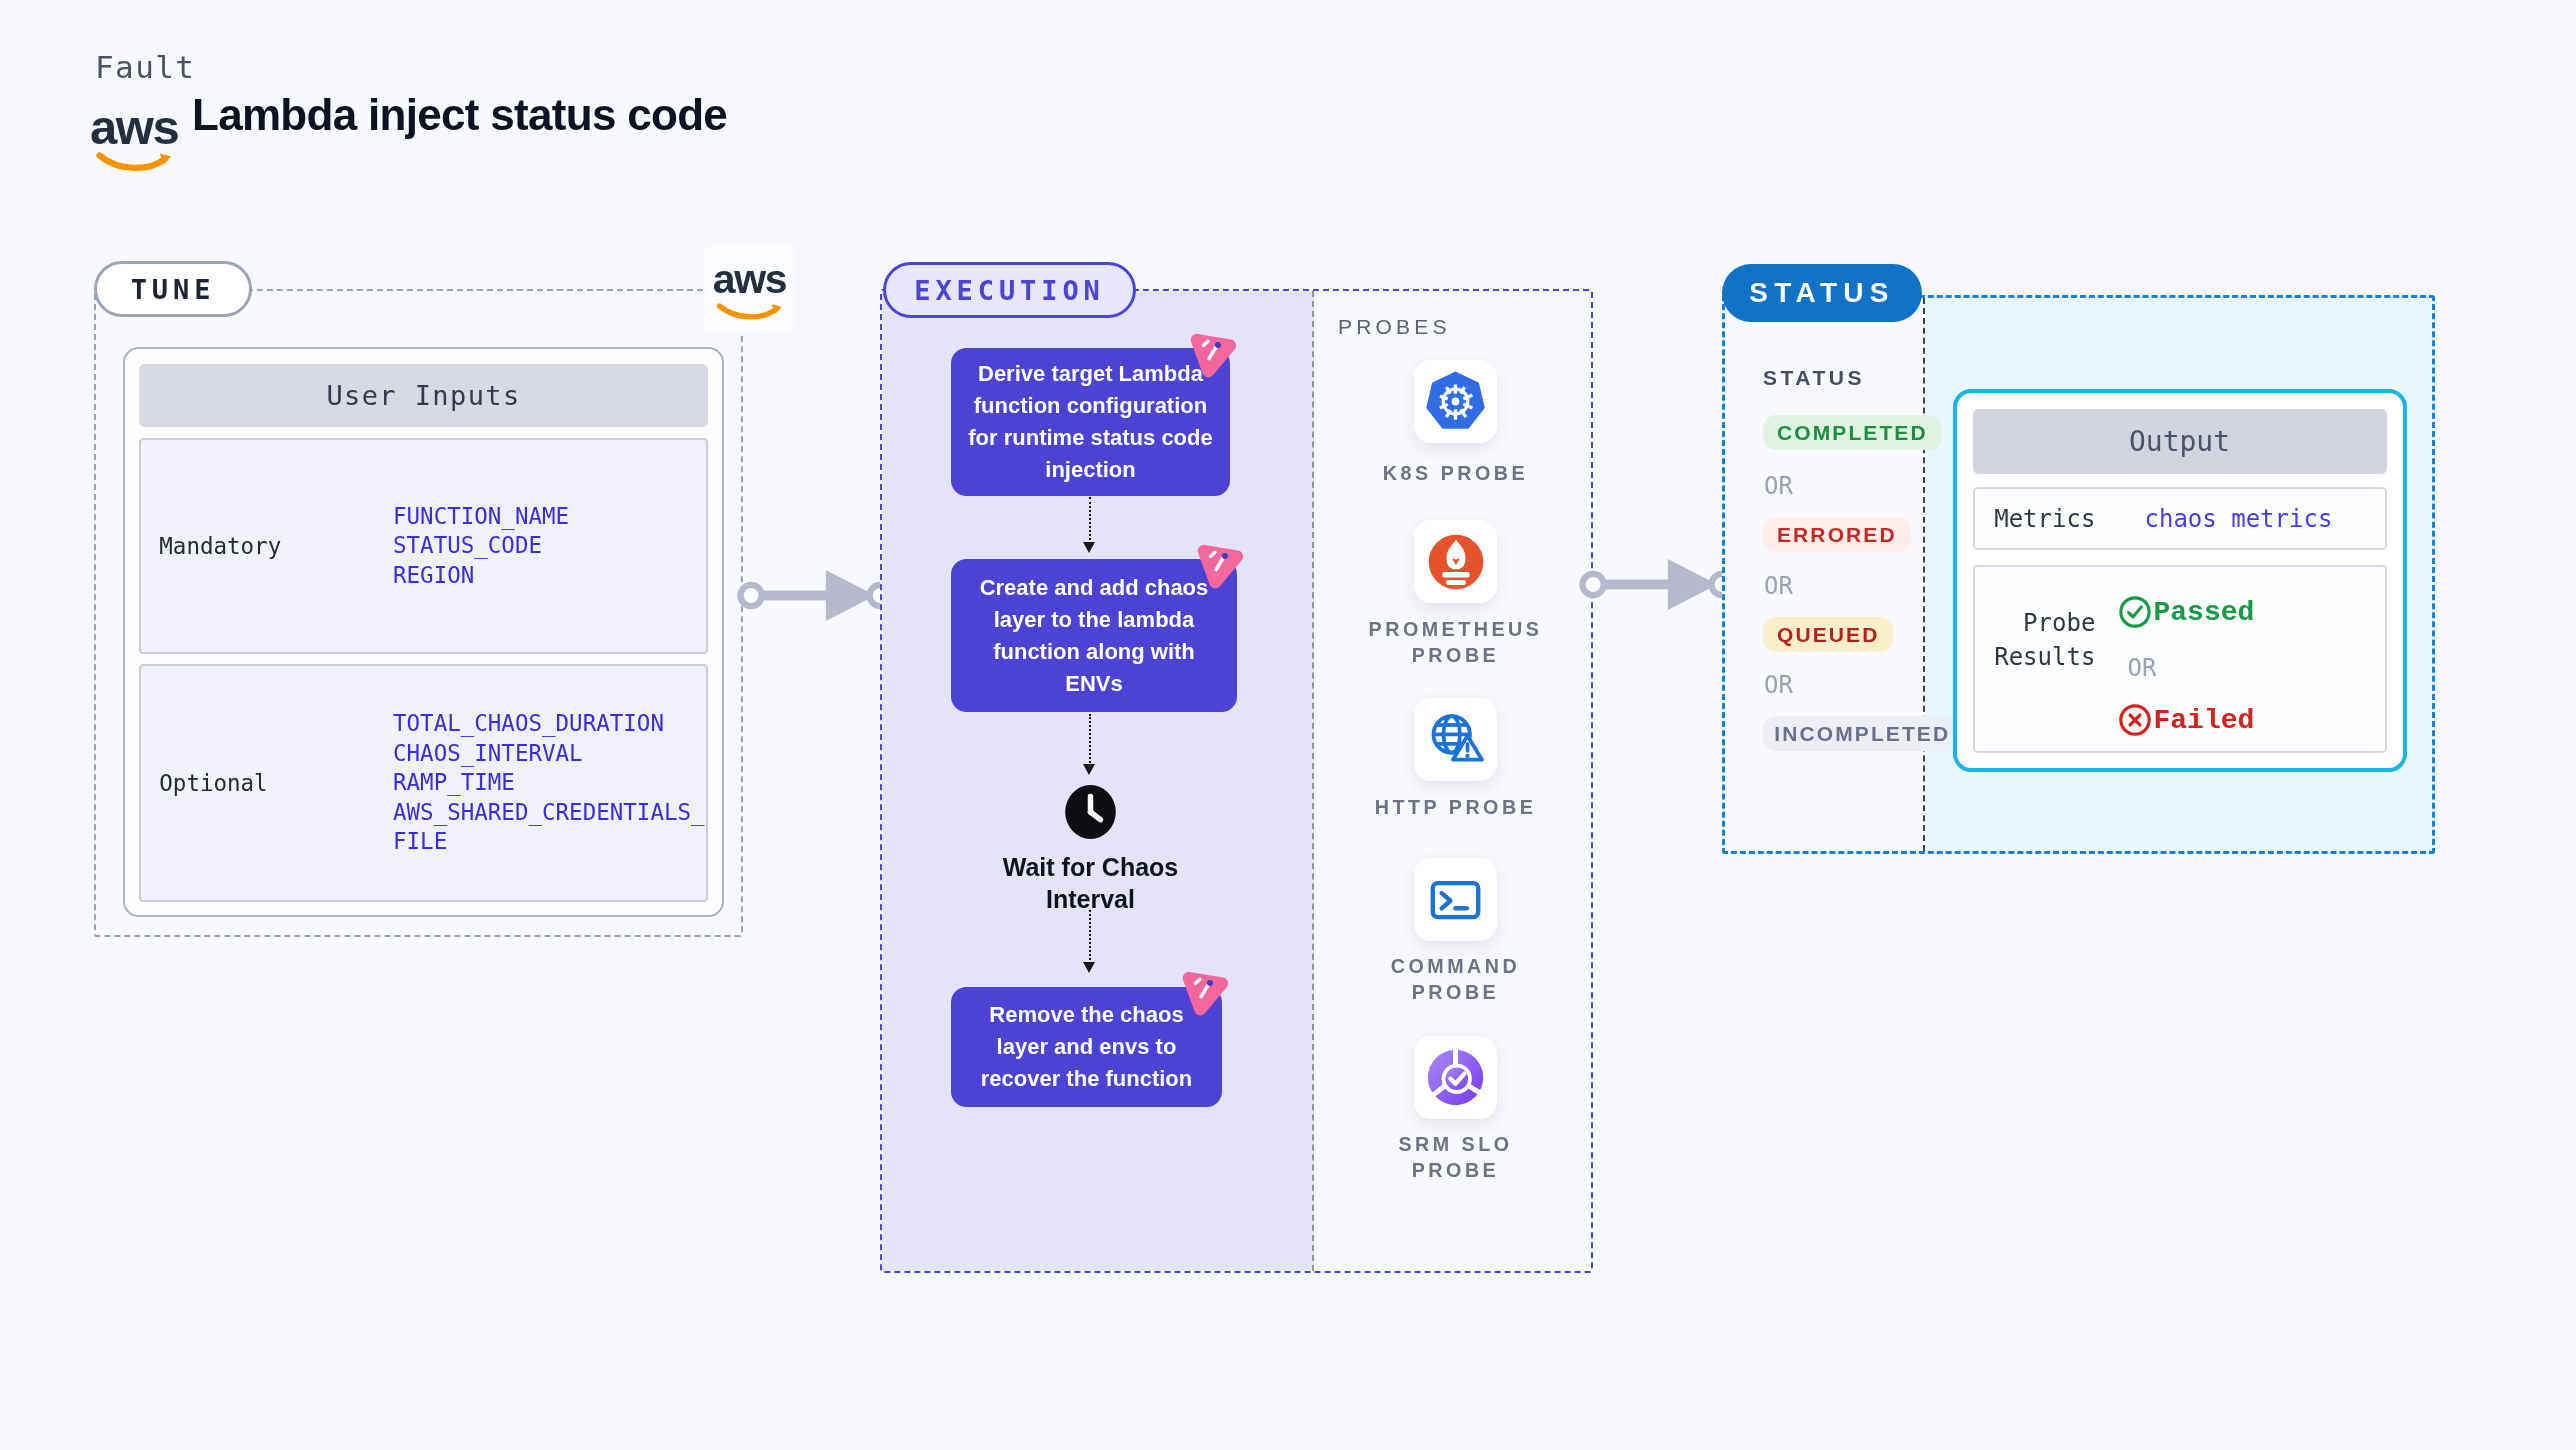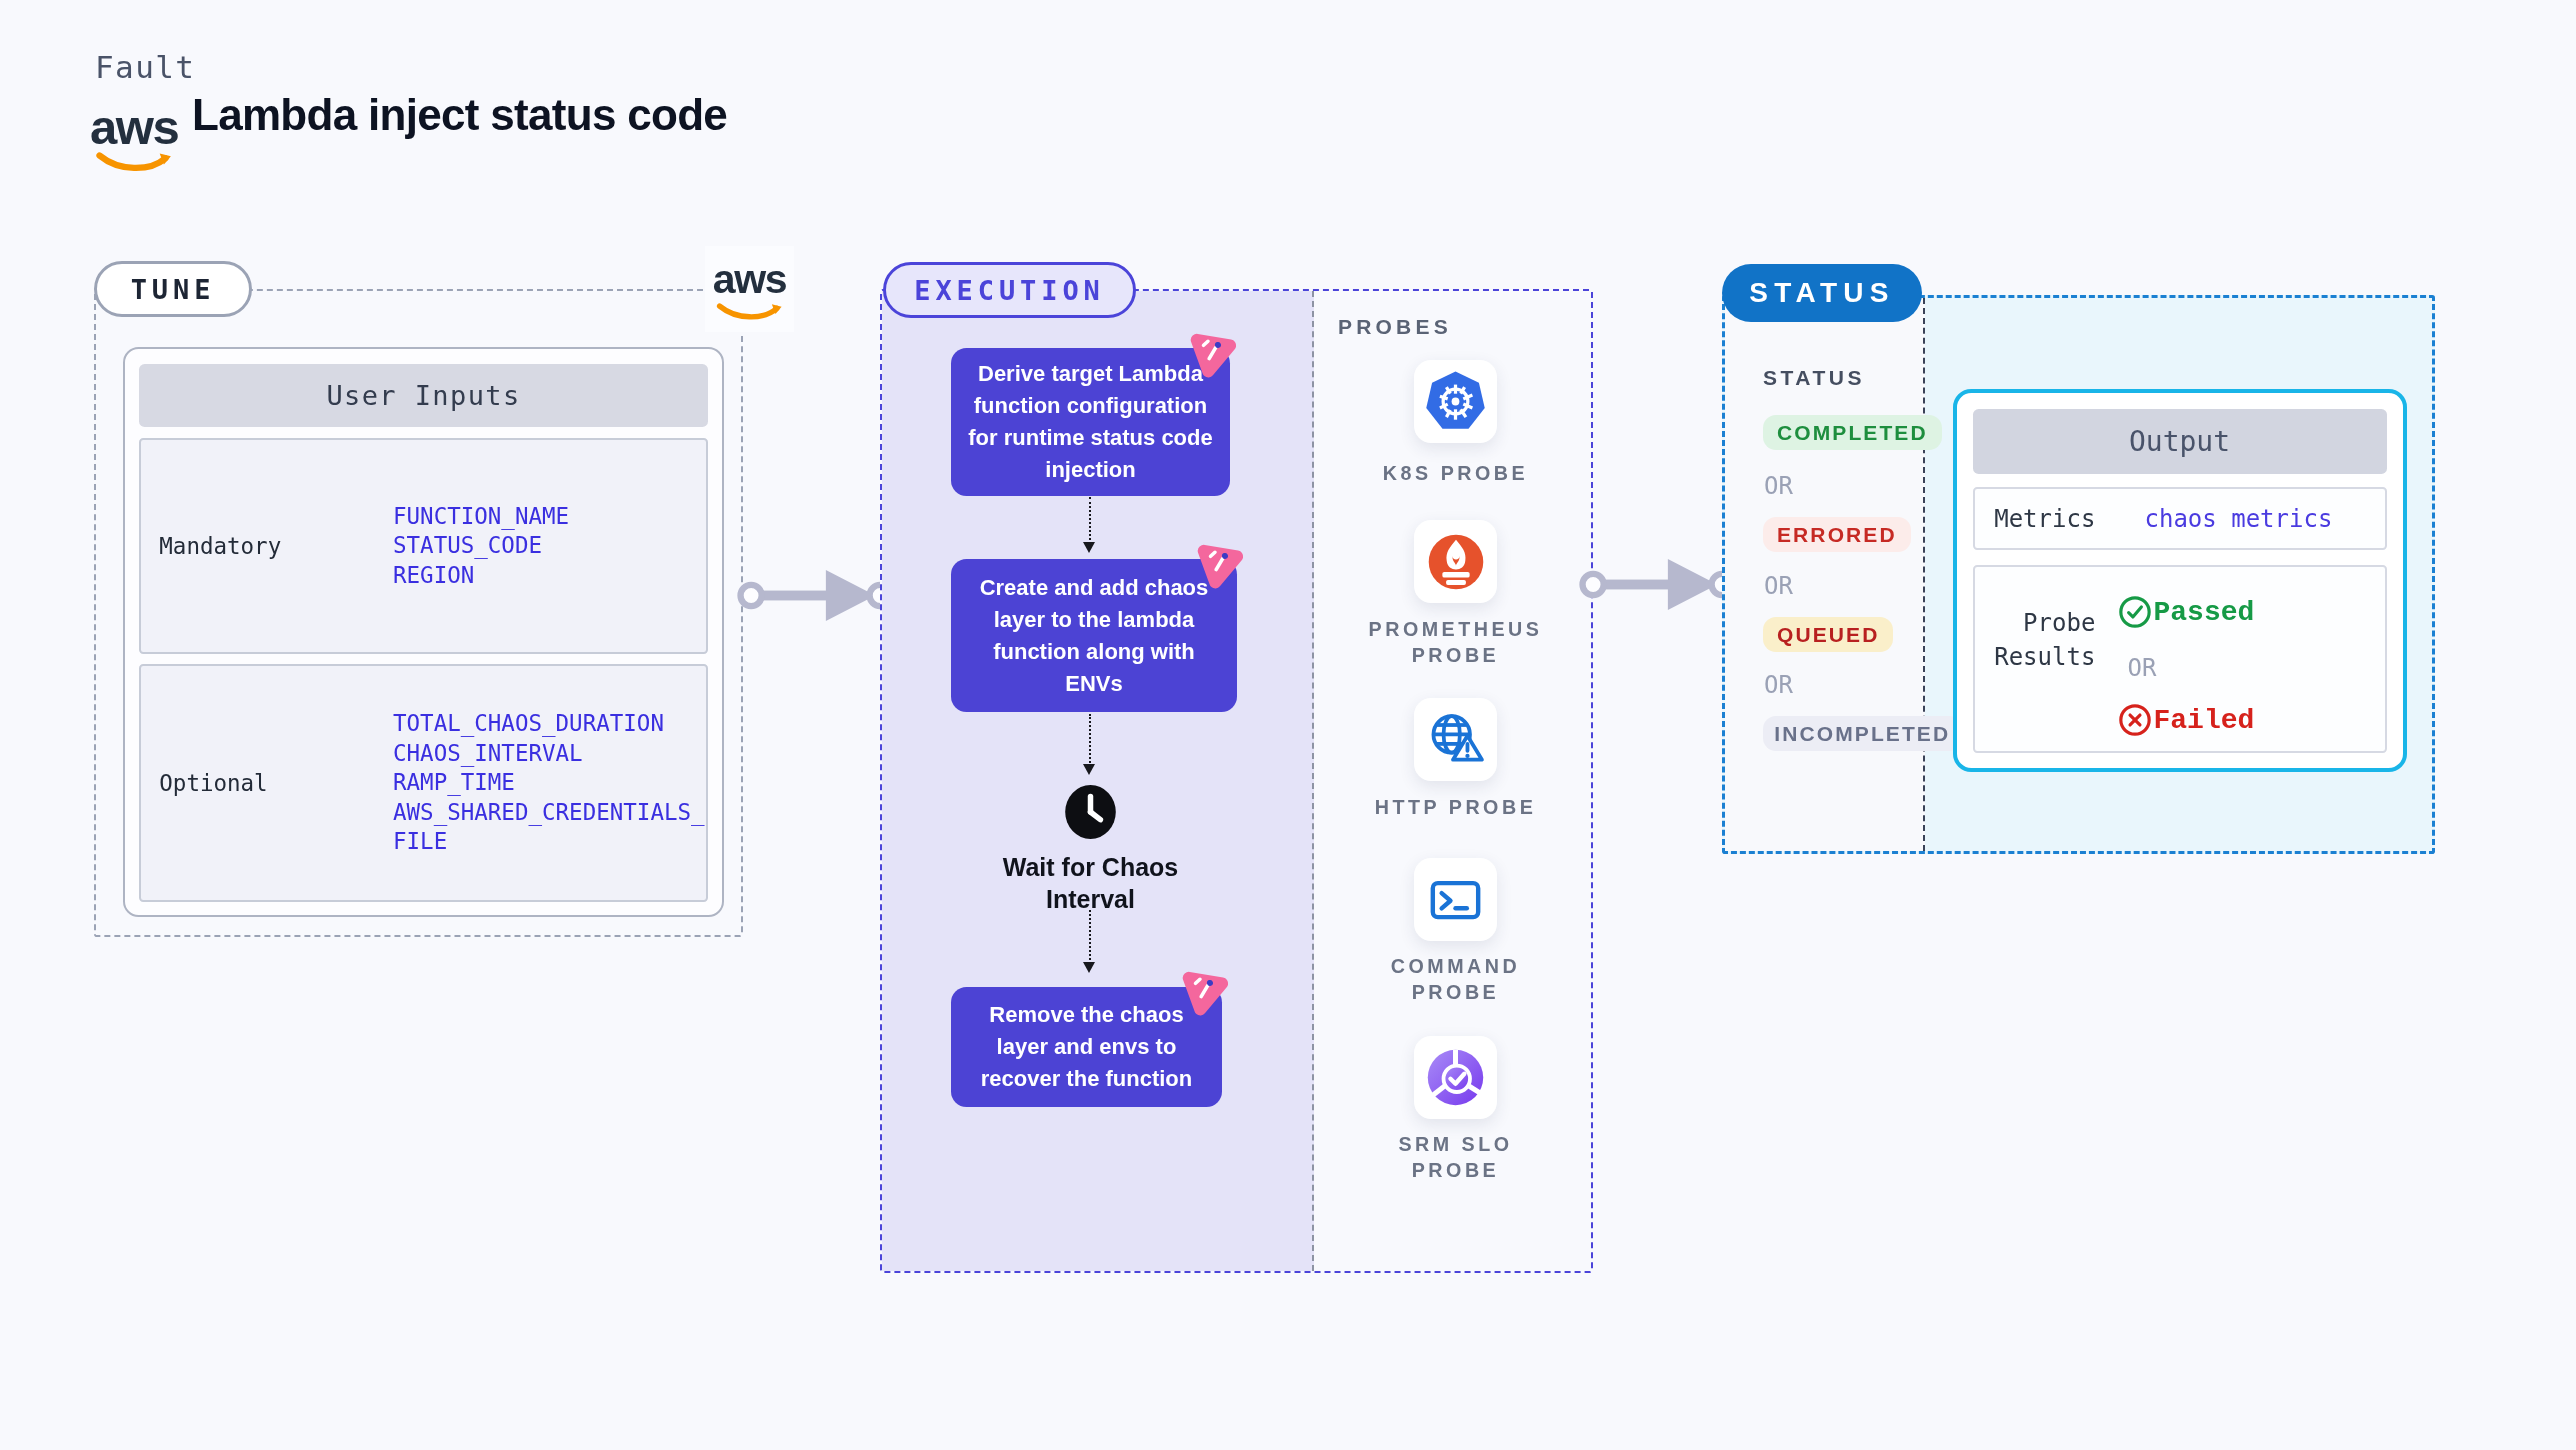--- a/index.html
+++ b/index.html
@@ -63,21 +63,21 @@
   .chaos-badge{position:absolute;width:60px;height:60px;}
   .varrow{position:absolute;left:207px;width:0;border-left:2.8px dotted #17181d;}
   .varrow::after{content:'';position:absolute;left:-7.7px;bottom:-11.3px;border:6.3px solid transparent;
                  border-top:11.3px solid #17181d;}
   .wait-wrap{position:absolute;left:96px;top:492px;width:225px;display:flex;
              flex-direction:column;align-items:center;}
   .wait-label{margin-top:9.8px;font-size:25px;font-weight:700;color:#10131c;line-height:32px;
               text-align:center;white-space:pre-line;}
 
   
-  .probes-title{position:absolute;left:456px;top:24px;font-size:21px;font-weight:700;
+  .probes-title{position:absolute;left:456px;top:24px;font-size:21px;font-weight:400;
                 letter-spacing:4.2px;color:#5a6375;}
   .probe-tile{position:absolute;left:532px;width:83px;height:83px;background:#ffffff;
               border-radius:17px;box-shadow:0 5.6px 15.5px rgba(40,50,90,.10);
               display:flex;align-items:center;justify-content:center;}
   .probe-label{position:absolute;left:468px;width:211px;text-align:center;font-size:19.7px;
                font-weight:700;letter-spacing:3.5px;color:#6b7385;line-height:26px;white-space:pre-line;}
 
   
   .result-outer{left:1722px;top:295px;width:713px;height:559px;border:3.5px dashed #1b80d2;
                 border-radius:2.8px;background:#e9f6fc;box-sizing:border-box;}

